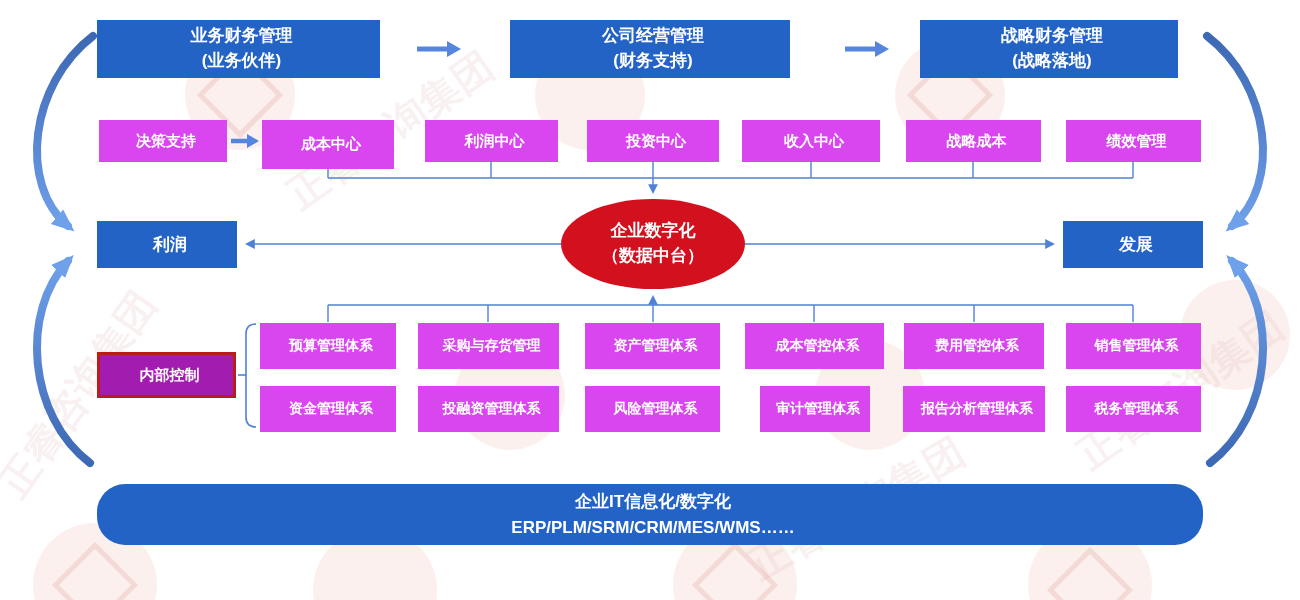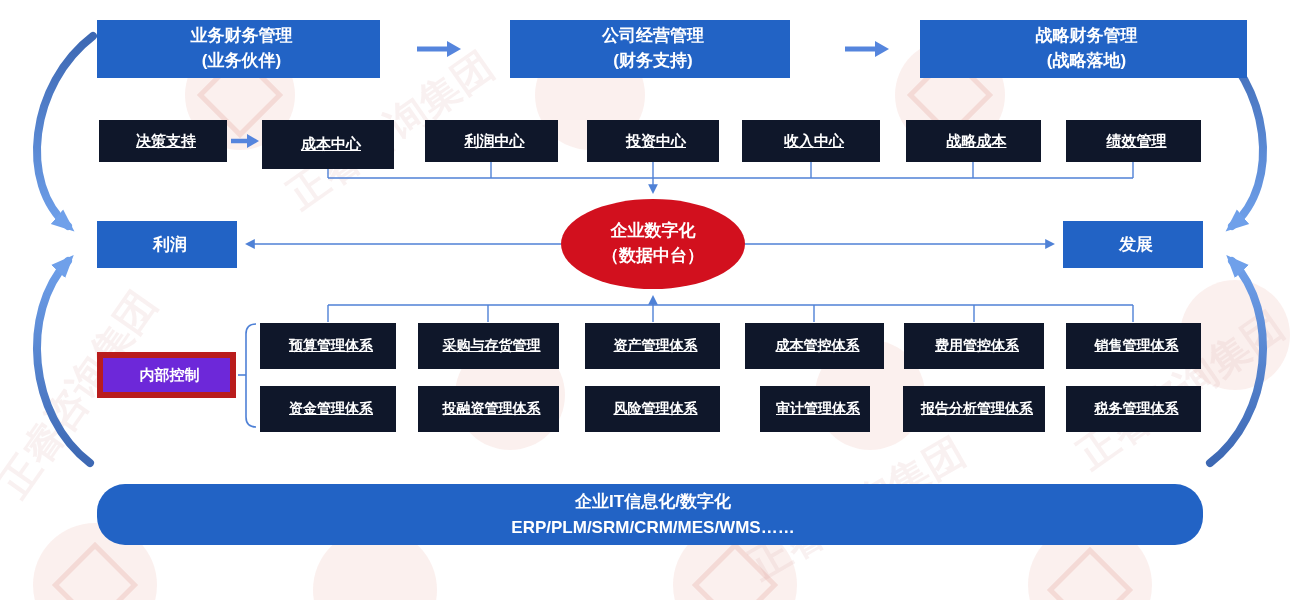--- a/index.html
+++ b/index.html
@@ -5,30 +5,30 @@
   html,body{margin:0;padding:0;background:#ffffff;}
   #stage{
     position:relative;width:1300px;height:600px;overflow:hidden;background:#ffffff;
     font-family:"Liberation Sans","DejaVu Sans",sans-serif;
   }
   .box{
     position:absolute;display:flex;align-items:center;justify-content:center;
     text-align:center;color:#ffffff;font-weight:bold;box-sizing:border-box;z-index:2;padding-left:6px;
   }
   .dark{background:#2263C5;}
-  .mid{background:#0f172a;text-decoration:underline;}
+  .mid{background:#d946ef;}
   .two-line{flex-direction:column;line-height:1.45;font-size:17px;}
   .one-line{font-size:15px;}
   .small-box{font-size:14px;}
   .hub{
     position:absolute;left:561px;top:199px;width:184px;height:90px;border-radius:50%;
     background:#D2101E;color:#fff;display:flex;flex-direction:column;align-items:center;
     justify-content:center;font-weight:bold;font-size:17px;line-height:1.45;z-index:3;
   }
-  .internal{background:#6d28d9;border:6px solid #b91c1c;font-size:15px;}
+  .internal{background:#a21caf;border:3px solid #b91c1c;font-size:15px;}
   .itbar{flex-direction:column;font-size:17px;line-height:1.5;}
   svg{position:absolute;left:0;top:0;z-index:1;}
   svg.over{z-index:0;}
 </style>
 </head>
 <body>
 
 <div id="stage">
 
   <svg class="over" width="1300" height="600" viewBox="0 0 1300 600">
@@ -130,21 +130,21 @@
   </svg>
 
   <div class="box dark two-line" style="left:97px;top:20px;width:283px;height:58px;">
     <span>业务财务管理</span>
     <span>(业务伙伴)</span>
   </div>
   <div class="box dark two-line" style="left:510px;top:20px;width:280px;height:58px;">
     <span>公司经营管理</span>
     <span>(财务支持)</span>
   </div>
-  <div class="box dark two-line" style="left:920px;top:20px;width:327px;height:58px;">
+  <div class="box dark two-line" style="left:920px;top:20px;width:258px;height:58px;">
     <span>战略财务管理</span>
     <span>(战略落地)</span>
   </div>
 
   <div class="box mid one-line" style="left:99px;top:120px;width:128px;height:42px;">决策支持</div>
   <div class="box mid one-line" style="left:262px;top:120px;width:132px;height:49px;">成本中心</div>
   <div class="box mid one-line" style="left:587px;top:120px;width:132px;height:42px;">投资中心</div>
   <div class="box mid one-line" style="left:425px;top:120px;width:133px;height:42px;">利润中心</div>
   <div class="box mid one-line" style="left:742px;top:120px;width:138px;height:42px;">收入中心</div>
   <div class="box mid one-line" style="left:906px;top:120px;width:135px;height:42px;">战略成本</div>

